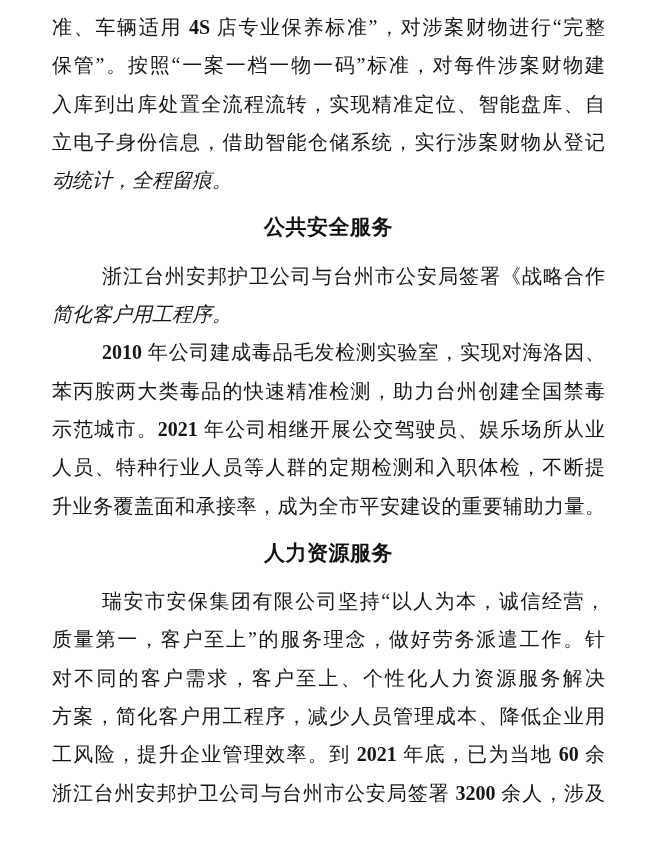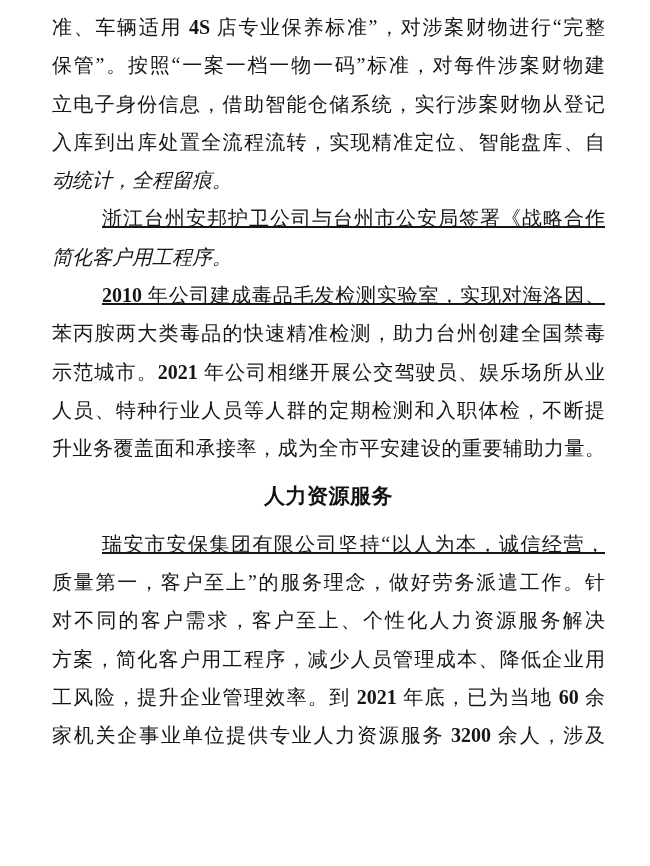--- a/index.html
+++ b/index.html
@@ -37,21 +37,20 @@
     text-align-last: justify;
     white-space: normal;
   }
   .line.last {
     text-align: left;
     text-align-last: left;
     font-style: italic;
   }
   .line.indent {
     text-indent: 50px;
-    text-decoration: underline;
   }
   .heading {
     font-family: "Liberation Sans", "DejaVu Sans", sans-serif;
     font-weight: 700;
     font-size: 21px;
     text-align: center;
     text-align-last: center;
     margin-top: 9px;
     margin-bottom: 10px;
     letter-spacing: 0.5px;
@@ -62,38 +61,39 @@
   }
 </style>
 </head>
 <body>
 
 <div class="page">
   <div class="doc" id="doc">
       <div class="para">
         <div class="line"><span>准、车辆适用 </span><span class="b">4S</span><span> 店专业保养标准”，对涉案财物进行“完整</span></div>
         <div class="line"><span>保管”。按照“一案一档一物一码”标准，对每件涉案财物建</span></div>
+        <div class="line"><span>入库到出库处置全流程流转，实现精准定位、智能盘库、自</span></div>
         <div class="line"><span>立电子身份信息，借助智能仓储系统，实行涉案财物从登记</span></div>
-        <div class="line"><span>入库到出库处置全流程流转，实现精准定位、智能盘库、自</span></div>
         <div class="line last"><span>动统计，全程留痕。</span></div>
       </div>
+      <div class="heading">公共安全服务</div>
       <div class="para">
         <div class="line indent"><span>浙江台州安邦护卫公司与台州市公安局签署《战略合作</span></div>
         <div class="line last"><span>简化客户用工程序。</span></div>
       </div>
       <div class="para">
         <div class="line indent"><span class="b">2010</span><span> 年公司建成毒品毛发检测实验室，实现对海洛因、</span></div>
         <div class="line"><span>苯丙胺两大类毒品的快速精准检测，助力台州创建全国禁毒</span></div>
         <div class="line"><span>示范城市。</span><span class="b">2021</span><span> 年公司相继开展公交驾驶员、娱乐场所从业</span></div>
         <div class="line"><span>人员、特种行业人员等人群的定期检测和入职体检，不断提</span></div>
         <div class="line"><span>升业务覆盖面和承接率，成为全市平安建设的重要辅助力量。</span></div>
       </div>
       <div class="heading">人力资源服务</div>
       <div class="para">
         <div class="line indent"><span>瑞安市安保集团有限公司坚持“以人为本，诚信经营，</span></div>
         <div class="line"><span>质量第一，客户至上”的服务理念，做好劳务派遣工作。针</span></div>
         <div class="line"><span>对不同的客户需求，客户至上、个性化人力资源服务解决</span></div>
         <div class="line"><span>方案，简化客户用工程序，减少人员管理成本、降低企业用</span></div>
         <div class="line"><span>工风险，提升企业管理效率。到 </span><span class="b">2021</span><span> 年底，已为当地 </span><span class="b">60</span><span> 余</span></div>
-        <div class="line"><span>家机关企事业单位提供专业人力资源服务 </span><span class="b">3200</span><span> 余人，涉及</span></div>
+        <div class="line"><span>浙江台州安邦护卫公司与台州市公安局签署 </span><span class="b">3200</span><span> 余人，涉及</span></div>
       </div>
     </div>
 </div>
 
 </body></html>

